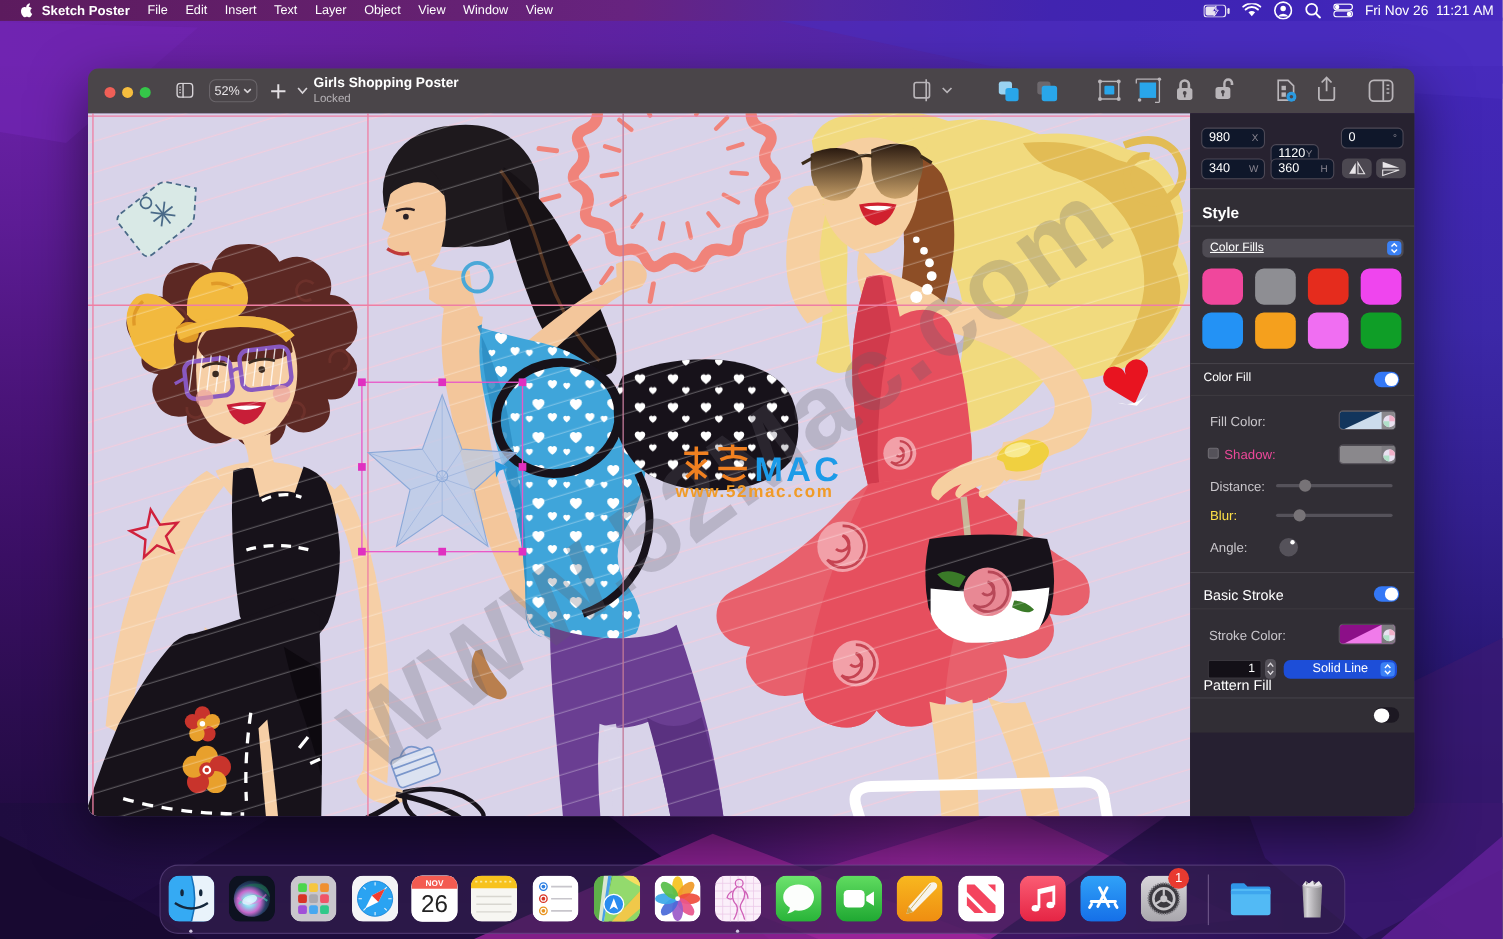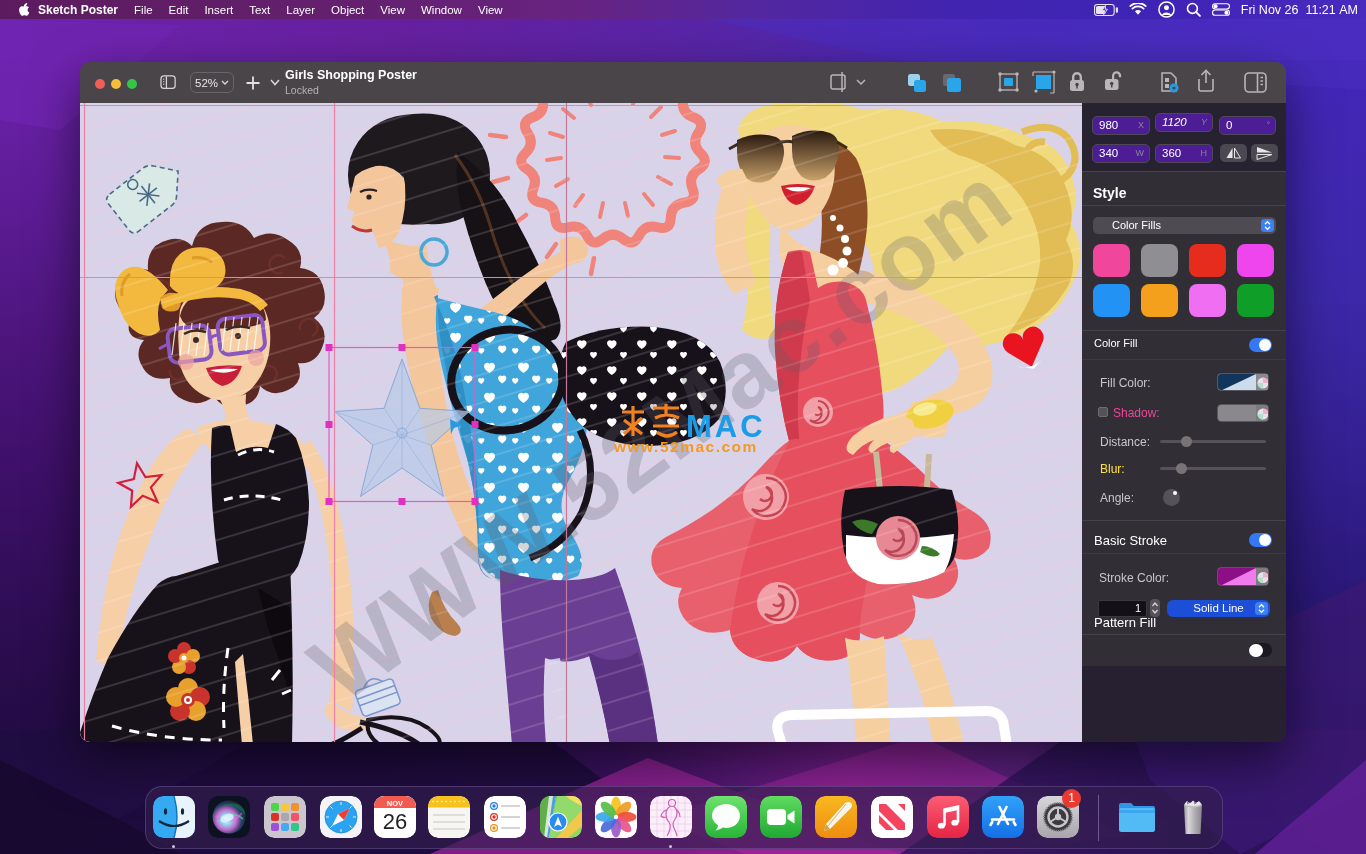--- a/index.html
+++ b/index.html
@@ -24,21 +24,21 @@
 .tl.g { left:47px; background:#35c649; }
 .ttitle { position:absolute; left:205px; top:6px; color:#fff; font-size:12.5px; font-weight:bold; }
 .tsub { position:absolute; left:205px; top:22px; color:#b6b2b6; font-size:10.5px; }
 .zoompill { position:absolute; left:110px; top:10px; width:44px; height:21px; border:1px solid #6a656a;
   border-radius:6px; color:#e8e5e8; font-size:11.5px; display:flex; align-items:center; justify-content:center; gap:3px; }
 .canvas-wrap { position:absolute; left:0; top:41px; width:1002px; height:639px; background:#d8d3e9; }
 
 .sidebar { position:absolute; left:1002px; top:41px; width:204px; height:639px; background:#312e35; color:#ddd; font-size:11px; }
 .sb-dark { position:absolute; left:0; top:563px; width:204px; height:76px; background:#262031; }
 .sb-geo { position:absolute; left:0; top:0; width:204px; height:68px; background:#272230; }
-.field { position:absolute; height:19px; background:#4c1d95; border:1px solid #4d4956; border-radius:5px;
+.field { position:absolute; height:19px; background:#0f172a; border:1px solid #4d4956; border-radius:5px;
   color:#fff; font-size:11.5px; line-height:17px; padding-left:6px; }
 .field .u { position:absolute; right:5px; top:0; color:#8a8691; font-size:9px; line-height:17px; }
 .flipbtn { position:absolute; width:27px; height:18px; background:#4c4851; border-radius:5px; top:41px; }
 .divider { position:absolute; left:0; width:204px; height:1px; background:#454249; }
 .sb-label { position:absolute; color:#fff; }
 .toggle { position:absolute; width:23px; height:14px; border-radius:7px; background:#3478f6; }
 .toggle .knob { position:absolute; right:1px; top:1px; width:12px; height:12px; border-radius:50%; background:#fff; }
 .toggle.off { background:#1c1822; }
 .toggle.off .knob { left:0px; top:0.5px; width:13.5px; height:13.5px; }
 .swatch { position:absolute; width:37px; height:33px; border-radius:8px; }
@@ -576,40 +576,40 @@
         <line x1="434.5" y1="15.5" x2="437" y2="15.5" stroke="#b9b5b9" stroke-width="1.4"></line>
         <line x1="434.5" y1="19" x2="437" y2="19" stroke="#b9b5b9" stroke-width="1.4"></line>
         <line x1="434.5" y1="22.5" x2="437" y2="22.5" stroke="#b9b5b9" stroke-width="1.4"></line>
       </g>
     </svg>
   </div>
   <div class="sidebar">
     <div class="sb-geo"></div>
     <div class="sb-dark"></div>
     <div class="field" style="left:10px;top:13px;width:58px;">980<span class="u">X</span></div>
-    <div class="field" style="left:73px;top:10px;width:58px;font-style:italic;">1120<span class="u">Y</span></div>
+    <div class="field" style="left:73px;top:28px;width:44px;">1120<span class="u">Y</span></div>
     <div class="field" style="left:137px;top:13px;width:57px;">0<span class="u">°</span></div>
     <div class="field" style="left:10px;top:41px;width:58px;">340<span class="u">W</span></div>
     <div class="field" style="left:73px;top:41px;width:58px;">360<span class="u">H</span></div>
     <div class="flipbtn" style="left:138px;">
       <svg width="27" height="18" viewBox="0 0 27 18">
             <path d="M12.5 4 L12.5 14 L6.5 14 Z" fill="#e8e5e8"></path>
             <path d="M14.5 4 L14.5 14 L20.5 14 Z" fill="none" stroke="#e8e5e8" stroke-width="1"></path>
           </svg>
     </div>
     <div class="flipbtn" style="left:169px;">
       <svg width="27" height="18" viewBox="0 0 27 18">
             <path d="M6 8.5 L21 8.5 L6 3 Z" fill="#e8e5e8"></path>
             <path d="M6 10.5 L21 10.5 L6 15.5 Z" fill="none" stroke="#e8e5e8" stroke-width="1"></path>
           </svg>
     </div>
     <div class="divider" style="top:68px;"></div>
     <div class="sb-label" style="left:11px;top:82px;font-size:14px;font-weight:bold;">Style</div>
     <div class="divider" style="top:102px;"></div>
-    <div class="dropdown" style="left:11px;top:114px;width:183px;height:17px;font-size:11px;line-height:17px;padding-left:19px;">Color Fills
+    <div class="dropdown" style="left:11px;top:114px;width:183px;height:17px;font-size:11px;line-height:17px;padding-left:7px;text-decoration:underline;">Color Fills
       <div class="stepper" style="right:2px;top:2px;"><svg width="13" height="13" viewBox="0 0 13 13">
               <path d="M4 5.2 L6.5 2.6 L9 5.2 M4 7.8 L6.5 10.4 L9 7.8" stroke="#fff" stroke-width="1.3" fill="none"></path>
             </svg></div>
     </div>
     <div class="swatch" style="left:11px;top:141px;background:#f0479c;"></div>
     <div class="swatch" style="left:59px;top:141px;background:#8e8e93;"></div>
     <div class="swatch" style="left:107px;top:141px;background:#e52c1d;"></div>
     <div class="swatch" style="left:155px;top:141px;background:#ef45ee;"></div>
     <div class="swatch" style="left:11px;top:181px;background:#2392f5;"></div>
     <div class="swatch" style="left:59px;top:181px;background:#f5a01d;"></div>

